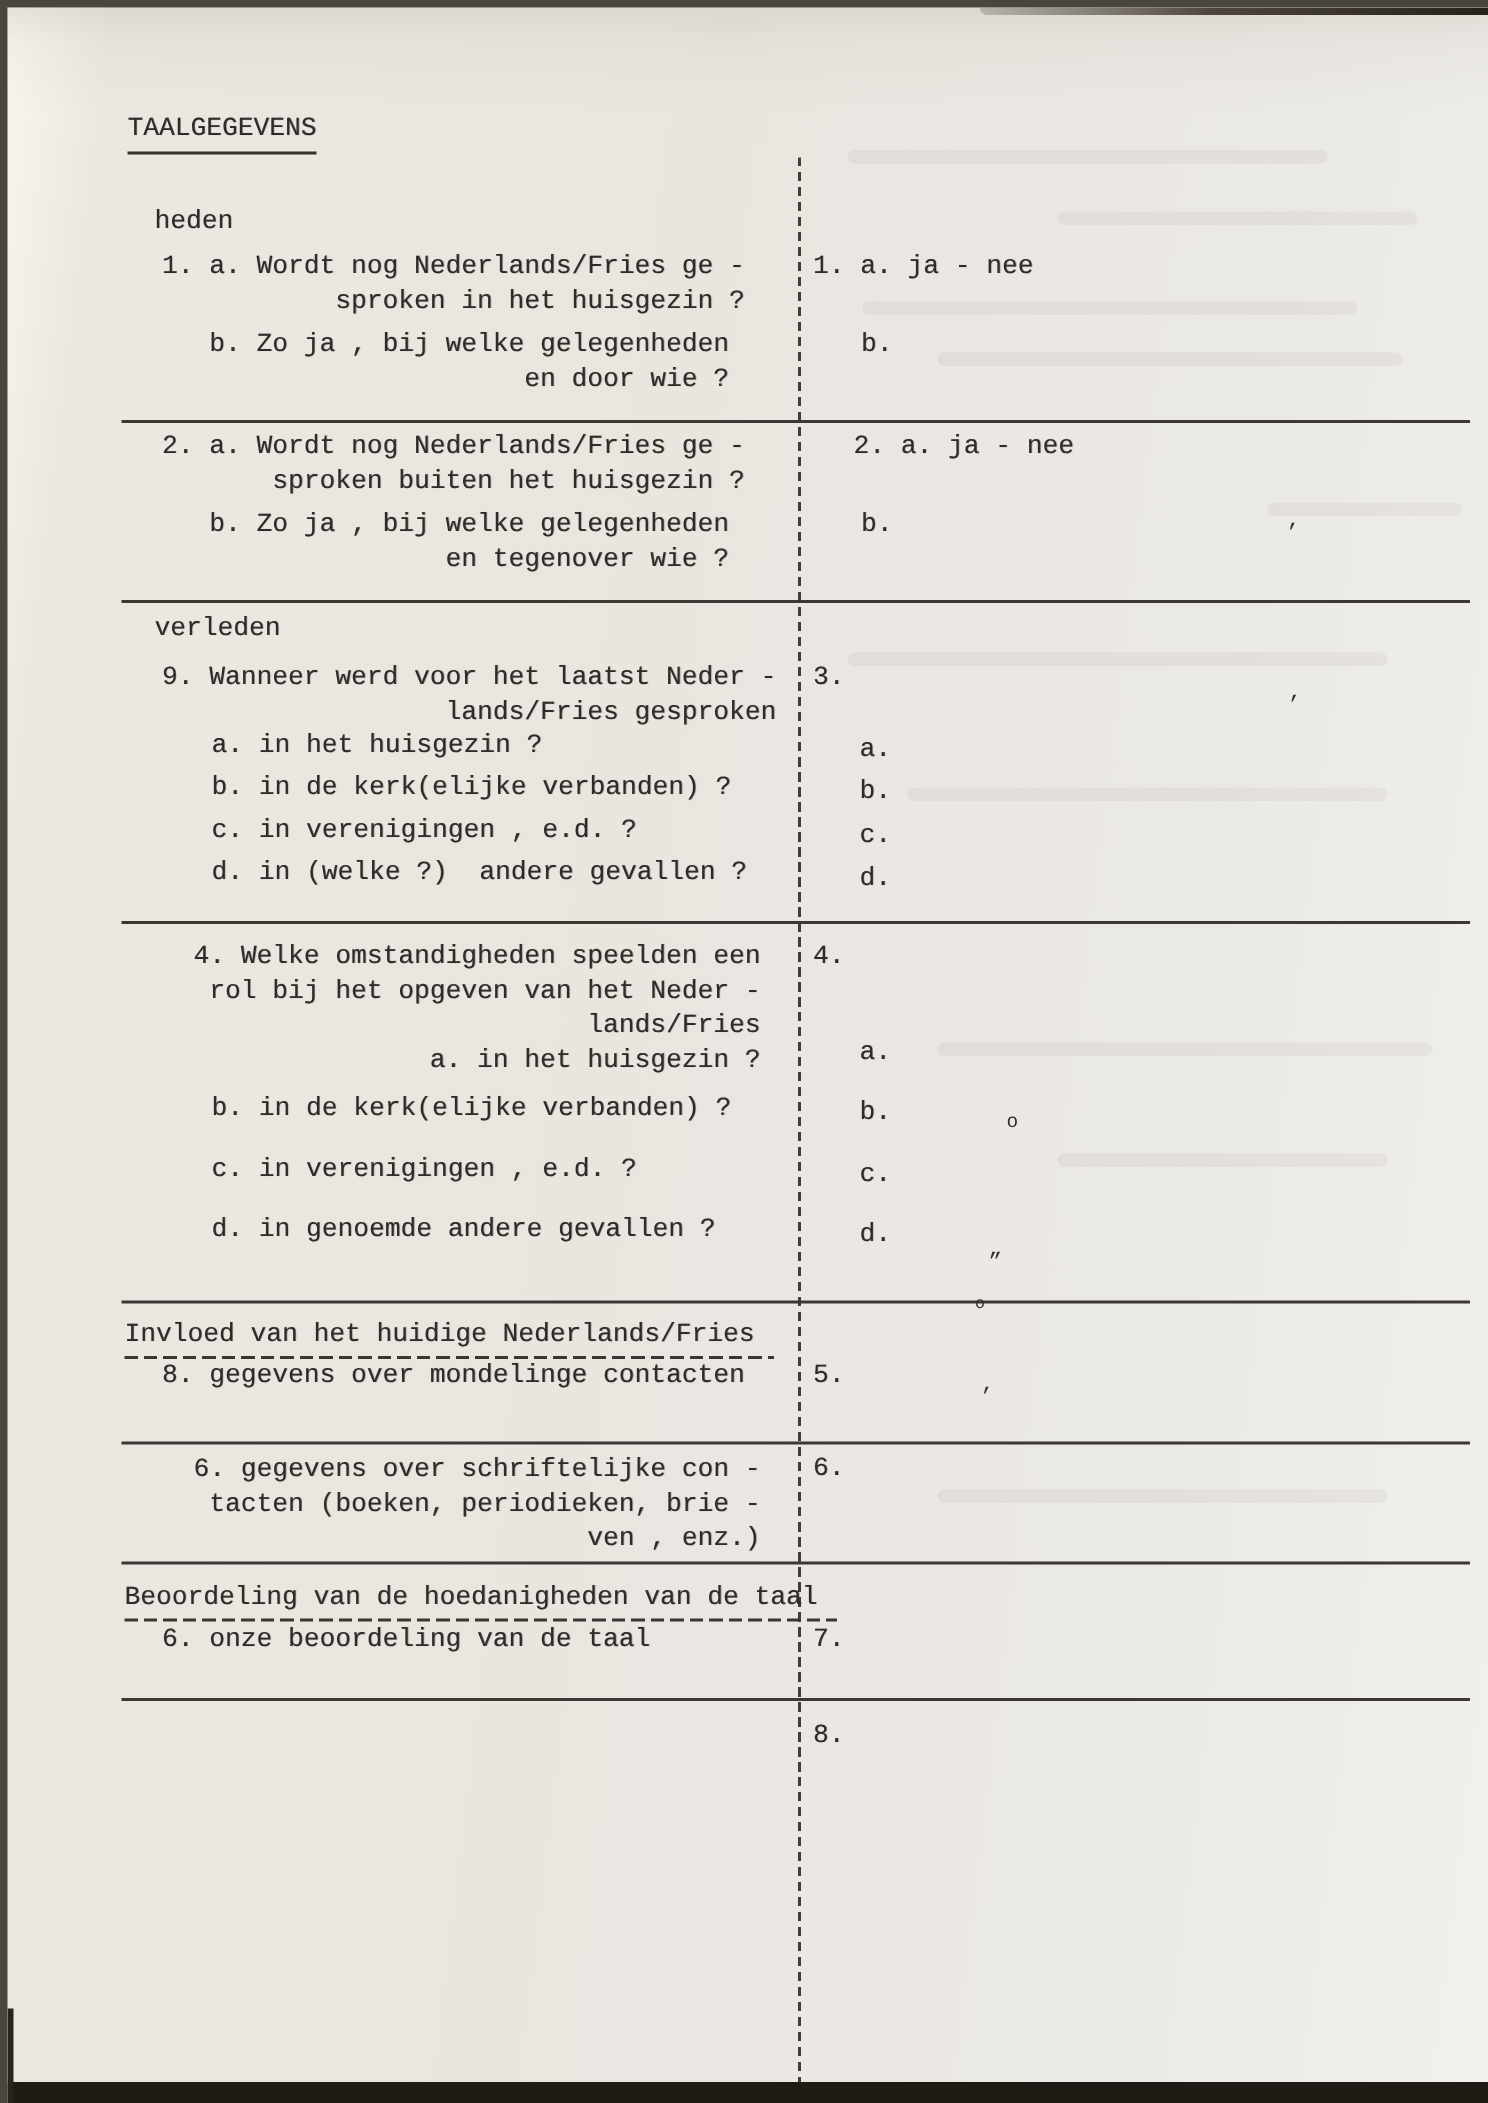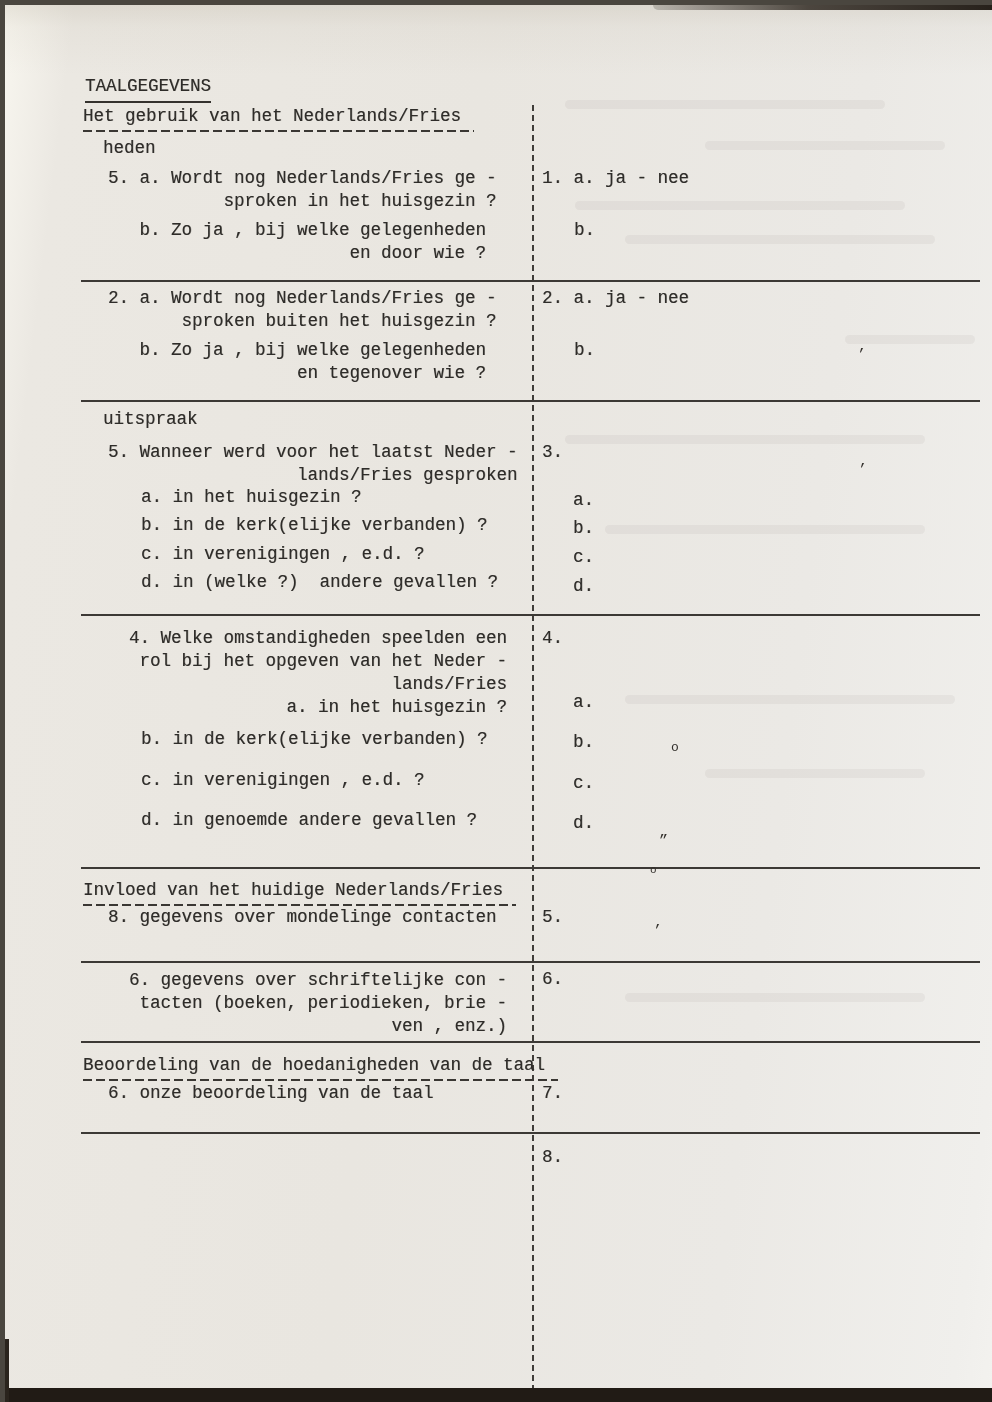--- a/index.html
+++ b/index.html
@@ -60,32 +60,31 @@
   <div class="vline"></div>
   <div class="hline" style="top:275px;"></div>
   <div class="hline" style="top:395px;"></div>
   <div class="hline" style="top:609px;"></div>
   <div class="hline" style="top:862px;"></div>
   <div class="hline" style="top:956px;"></div>
   <div class="hline" style="top:1036px;"></div>
   <div class="hline" style="top:1127px;"></div>
 
   <div class="t u-solid" style="left:80px;top:70px;">TAALGEGEVENS</div>
-  <div class="t u-dash" style="left:78px;top:100px;">Het gebruik van het Nederlands/Fries</div>
   <div class="t" style="left:98px;top:132px;">heden</div>
-  <div class="t" style="left:103px;top:162px;">5. a. Wordt nog Nederlands/Fries ge -
+  <div class="t" style="left:103px;top:162px;">1. a. Wordt nog Nederlands/Fries ge -
       sproken in het huisgezin ?</div>
   <div class="t" style="left:103px;top:214px;">   b. Zo ja , bij welke gelegenheden
       en door wie ?</div>
   <div class="t" style="left:103px;top:282px;">2. a. Wordt nog Nederlands/Fries ge -
       sproken buiten het huisgezin ?</div>
   <div class="t" style="left:103px;top:334px;">   b. Zo ja , bij welke gelegenheden
       en tegenover wie ?</div>
-  <div class="t" style="left:98px;top:403px;">uitspraak</div>
-  <div class="t" style="left:103px;top:436px;">5. Wanneer werd voor het laatst Neder -
+  <div class="t" style="left:98px;top:403px;">verleden</div>
+  <div class="t" style="left:103px;top:436px;">9. Wanneer werd voor het laatst Neder -
    lands/Fries gesproken</div>
   <div class="t" style="left:136px;top:481px;">a. in het huisgezin ?</div>
   <div class="t" style="left:136px;top:509px;">b. in de kerk(elijke verbanden) ?</div>
   <div class="t" style="left:136px;top:538px;">c. in verenigingen , e.d. ?</div>
   <div class="t" style="left:136px;top:566px;">d. in (welke ?)  andere gevallen ?</div>
   <div class="t" style="left:103px;top:622px;">4. Welke omstandigheden speelden een
    rol bij het opgeven van het Neder -
    lands/Fries
    a. in het huisgezin ?</div>
   <div class="t" style="left:136px;top:723px;">b. in de kerk(elijke verbanden) ?</div>
@@ -94,21 +93,21 @@
   <div class="t" style="left:136px;top:804px;">d. in genoemde andere gevallen ?</div>
   <div class="t" style="left:103px;top:901px;">8. gegevens over mondelinge contacten</div>
   <div class="t" style="left:103px;top:964px;">6. gegevens over schriftelijke con -
    tacten (boeken, periodieken, brie -
    ven , enz.)</div>
   <div class="t u-dash" style="left:78px;top:1049px;">Beoordeling van de hoedanigheden van de taal</div>
   <div class="t" style="left:103px;top:1077px;">6. onze beoordeling van de taal</div>
 
   <div class="t" style="left:537px;top:162px;">1. a. ja - nee</div>
   <div class="t" style="left:569px;top:214px;">b.</div>
-  <div class="t" style="left:537px;top:282px;">2. a. ja - nee</div>
+  <div class="t" style="left:564px;top:282px;">2. a. ja - nee</div>
   <div class="t" style="left:569px;top:334px;">b.</div>
   <div class="t" style="left:537px;top:436px;">3.</div>
   <div class="t" style="left:568px;top:484px;">a.</div>
   <div class="t" style="left:568px;top:512px;">b.</div>
   <div class="t" style="left:568px;top:541px;">c.</div>
   <div class="t" style="left:568px;top:570px;">d.</div>
   <div class="t" style="left:537px;top:622px;">4.</div>
   <div class="t" style="left:568px;top:686px;">a.</div>
   <div class="t" style="left:568px;top:726px;">b.</div>
   <div class="t" style="left:568px;top:767px;">c.</div>

